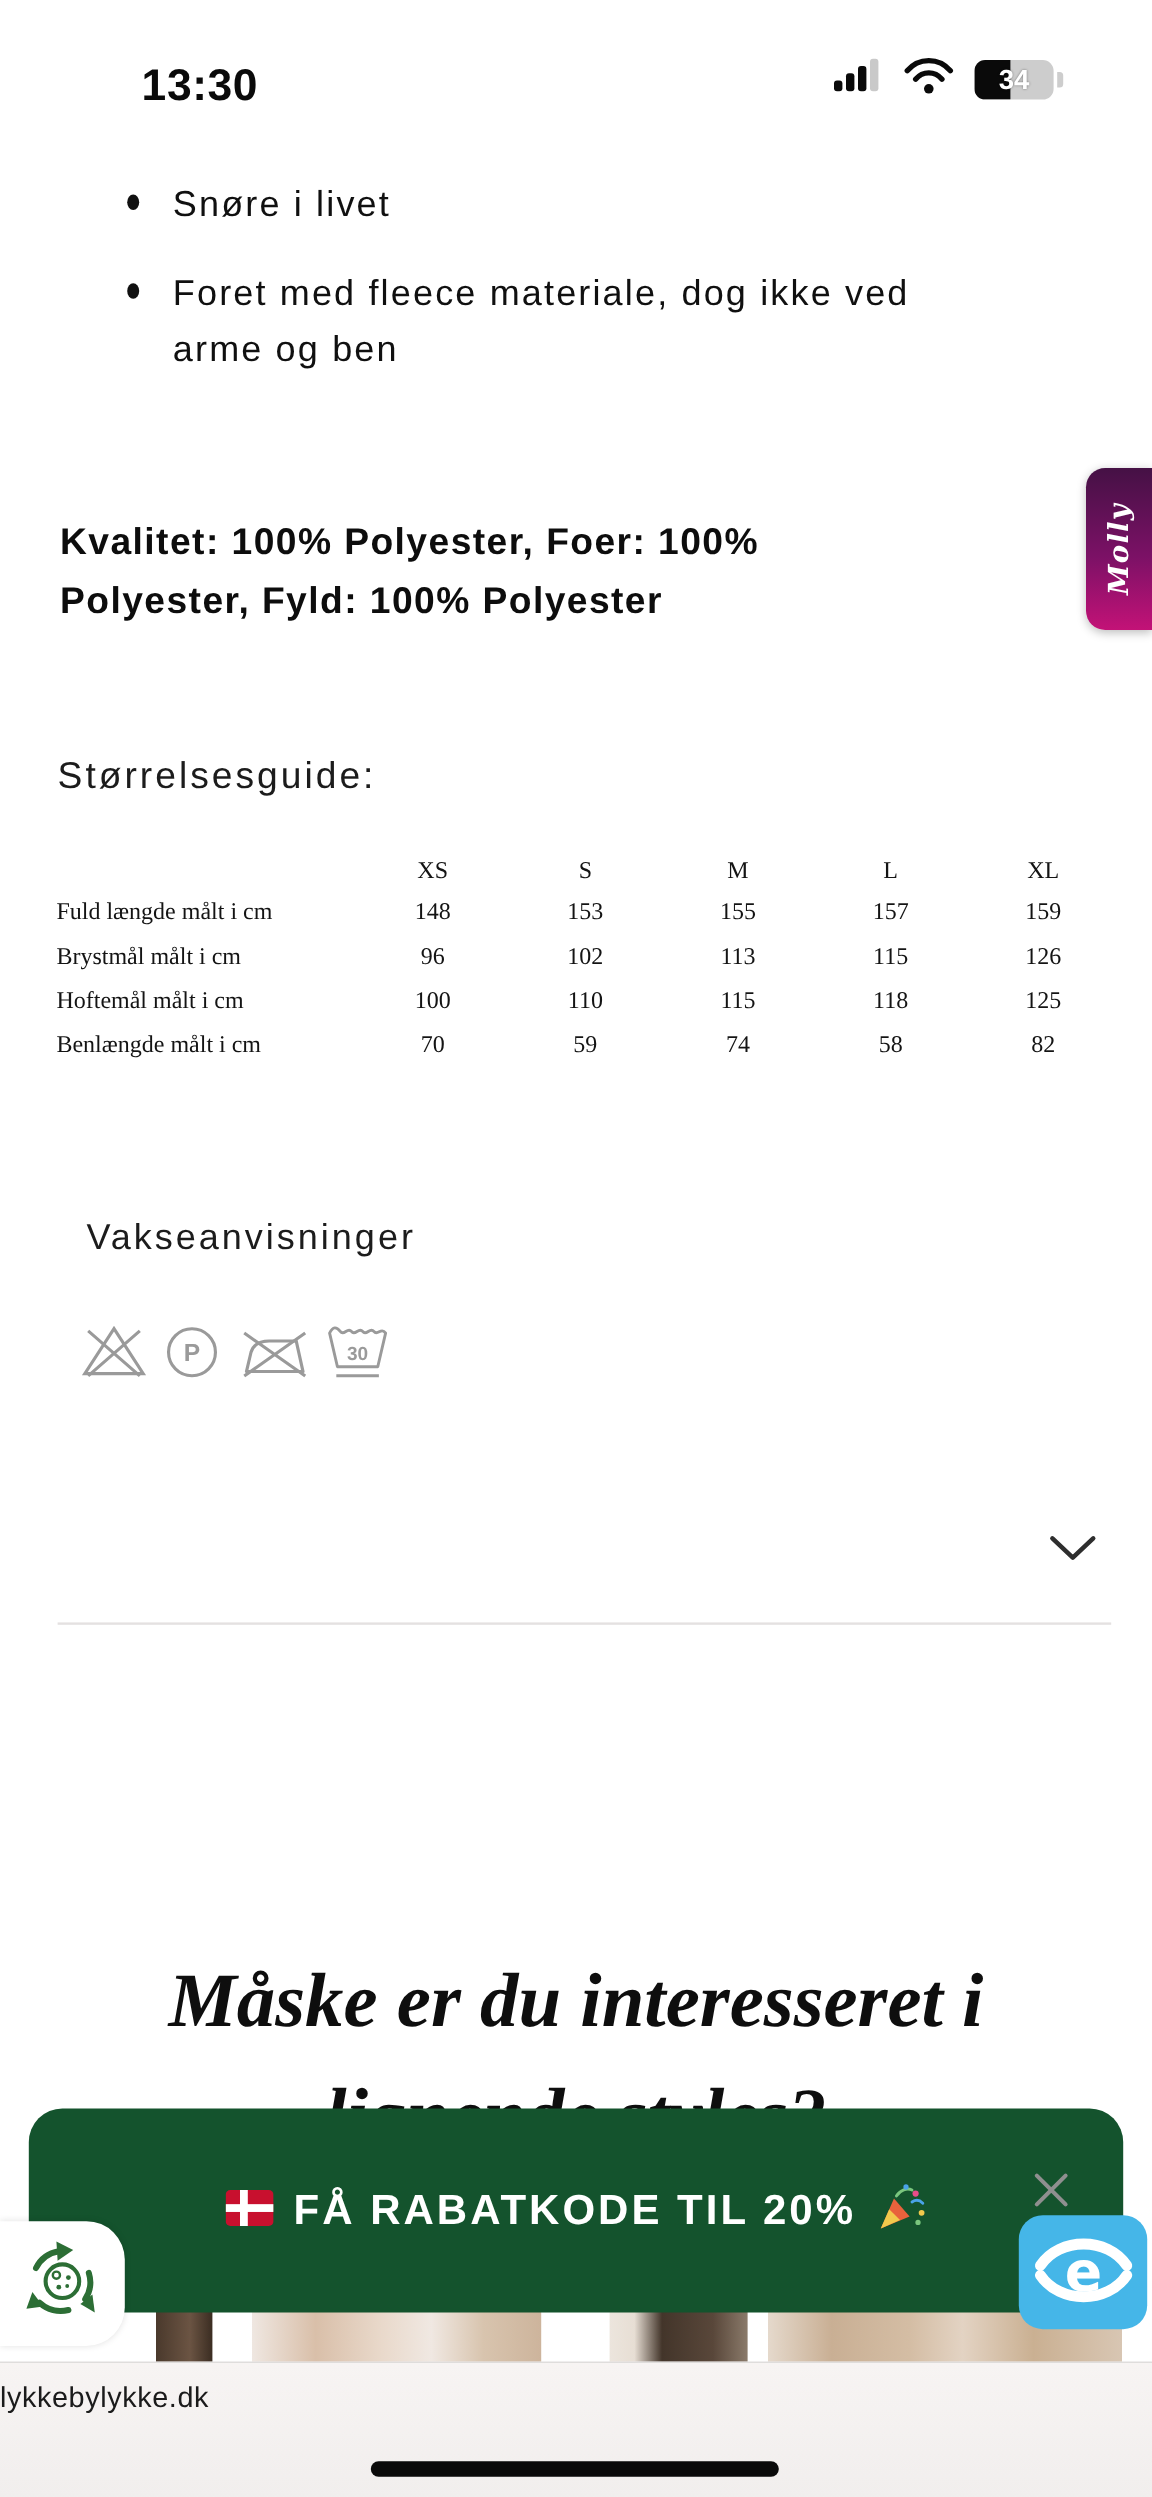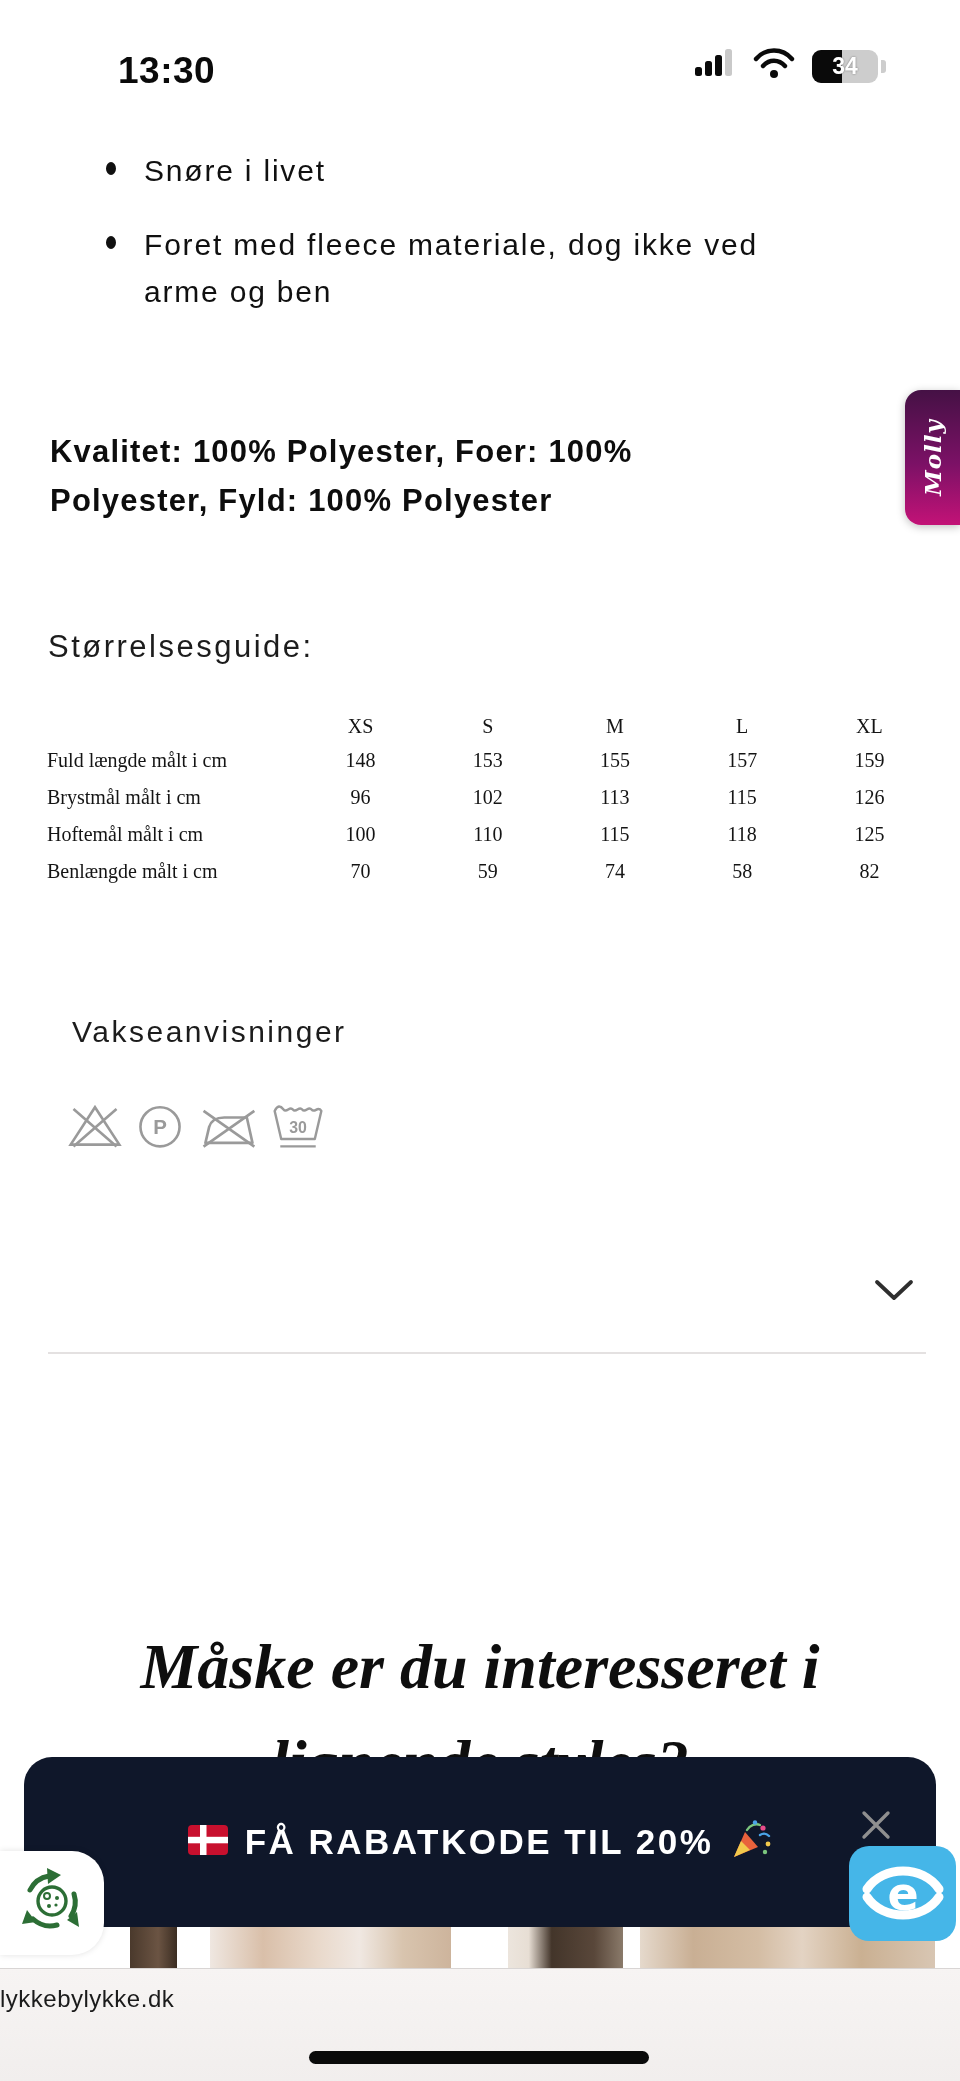--- a/index.html
+++ b/index.html
@@ -60,21 +60,21 @@
 
   
   .img-strip{z-index:2;}
   .pimg{position:absolute;top:1888px;height:80px;}
   .pi1{left:130px;width:47px;background:linear-gradient(90deg,#4a392c,#6b5443 60%,#3b2d22);}
   .pi2{left:210px;width:241px;background:linear-gradient(90deg,#efe7e1 0%,#d9bfa9 22%,#e9d9cb 45%,#f0e8e2 62%,#d8c4ae 80%,#cdb49c 100%);}
   .pi3{left:508px;width:115px;background:linear-gradient(90deg,#ece5dd 0%,#e7ded4 18%,#43352a 38%,#59473a 75%,#8a7a6a 100%);}
   .pi4{left:640px;width:295px;background:linear-gradient(90deg,#e5d9cc 0%,#c9af94 18%,#d4bda4 40%,#e3d3c3 55%,#cab092 75%,#d8c6b3 100%);}
 
   
-  .banner{left:24px;top:1757px;width:912px;height:170px;background:#0f172a;border-radius:28px;
+  .banner{left:24px;top:1757px;width:912px;height:170px;background:#14532d;border-radius:28px;
           z-index:3;display:flex;align-items:center;justify-content:center;gap:17px;}
   .banner-text{color:#fff;font-size:35px;font-weight:700;letter-spacing:2.5px;white-space:nowrap;}
   .banner-close{position:absolute;left:830px;top:46px;width:44px;height:44px;display:flex;
                 align-items:center;justify-content:center;cursor:pointer;}
 
   
   .green-card{left:0;top:1851px;width:104px;height:104px;background:#fff;border-radius:0 32px 32px 0;
               z-index:4;display:flex;align-items:center;justify-content:center;box-shadow:0 0 6px rgba(0,0,0,.12);}
   .e-badge{left:849px;top:1846px;width:107px;height:95px;background:#45b6e8;border-radius:20px;
            z-index:4;display:flex;align-items:center;justify-content:center;}

